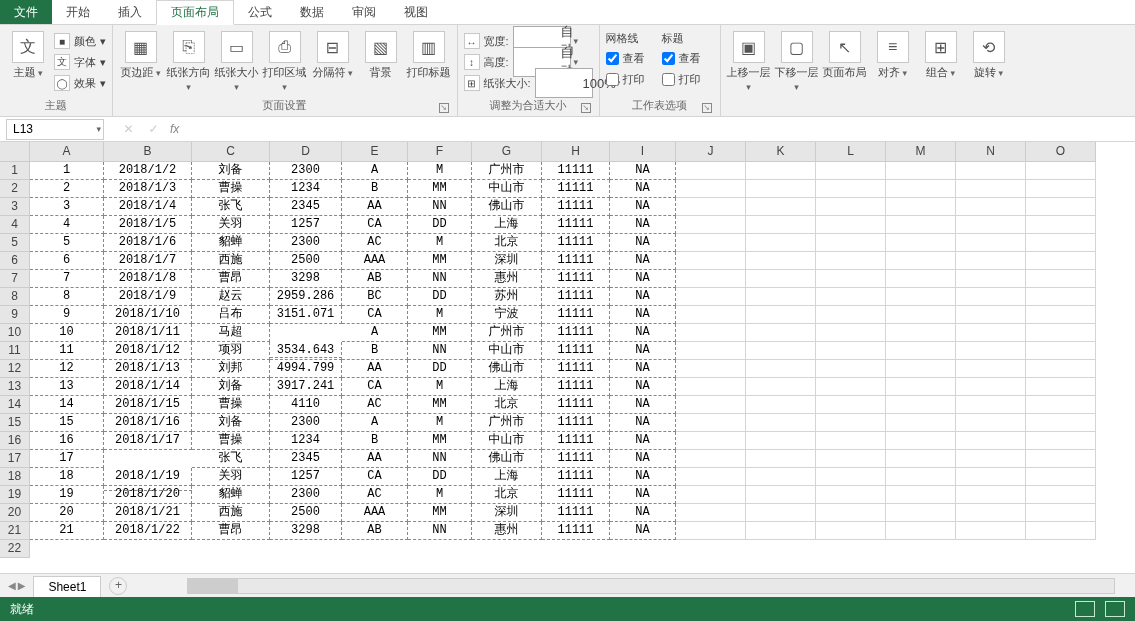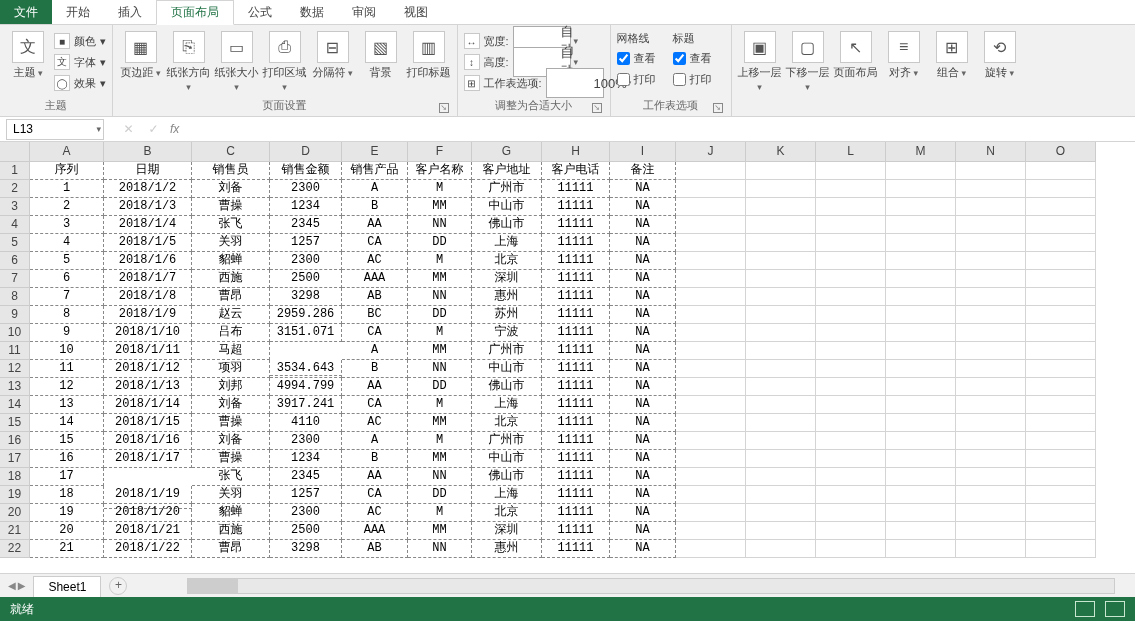--- a/index.html
+++ b/index.html
@@ -142,21 +142,21 @@
             <span>宽度:</span>
             <div class="combo">自动</div>
           </div>
         <div class="stack-row">
             <div class="mini-ico">↕</div>
             <span>高度:</span>
             <div class="combo">自动</div>
           </div>
         <div class="stack-row">
             <div class="mini-ico">⊞</div>
-            <span>工作表选项:</span>
+            <span>纸张大小:</span>
             <div class="combo">100%</div>
           </div>
       </div>
     </div>
     <div class="group-label"><span>调整为合适大小</span><span class="launcher">↘</span></div>
   </div>
 
   <div class="ribbon-group">
     <div class="group-body">
       <div class="stack" style="width:52px">
@@ -261,37 +261,20 @@
       <div class="row-h">15</div>
       <div class="row-h">16</div>
       <div class="row-h">17</div>
       <div class="row-h">18</div>
       <div class="row-h">19</div>
       <div class="row-h">20</div>
       <div class="row-h">21</div>
       <div class="row-h">22</div>
     </div>
   <div class="cells" id="cells">
-      <div class="row head-row">
-        <div class="cell dashed" style="width: 74px;">序列</div>
-        <div class="cell dashed" style="width: 88px;">日期</div>
-        <div class="cell dashed" style="width: 78px;">销售员</div>
-        <div class="cell dashed" style="width: 72px;">销售金额</div>
-        <div class="cell dashed" style="width: 66px;">销售产品</div>
-        <div class="cell dashed" style="width: 64px;">客户名称</div>
-        <div class="cell dashed" style="width: 70px;">客户地址</div>
-        <div class="cell dashed" style="width: 68px;">客户电话</div>
-        <div class="cell dashed" style="width: 66px;">备注</div>
-        <div class="cell" style="width: 70px;"></div>
-        <div class="cell" style="width: 70px;"></div>
-        <div class="cell" style="width: 70px;"></div>
-        <div class="cell" style="width: 70px;"></div>
-        <div class="cell" style="width: 70px;"></div>
-        <div class="cell" style="width: 70px;"></div>
-      </div>
       <div class="row">
         <div class="cell dashed" style="width: 74px;">1</div>
         <div class="cell dashed" style="width: 88px;">2018/1/2</div>
         <div class="cell dashed" style="width: 78px;">刘备</div>
         <div class="cell dashed" style="width: 72px;">2300</div>
         <div class="cell dashed" style="width: 66px;">A</div>
         <div class="cell dashed" style="width: 64px;">M</div>
         <div class="cell dashed" style="width: 70px;">广州市</div>
         <div class="cell dashed" style="width: 68px;">11111</div>
         <div class="cell dashed" style="width: 66px;">NA</div>

